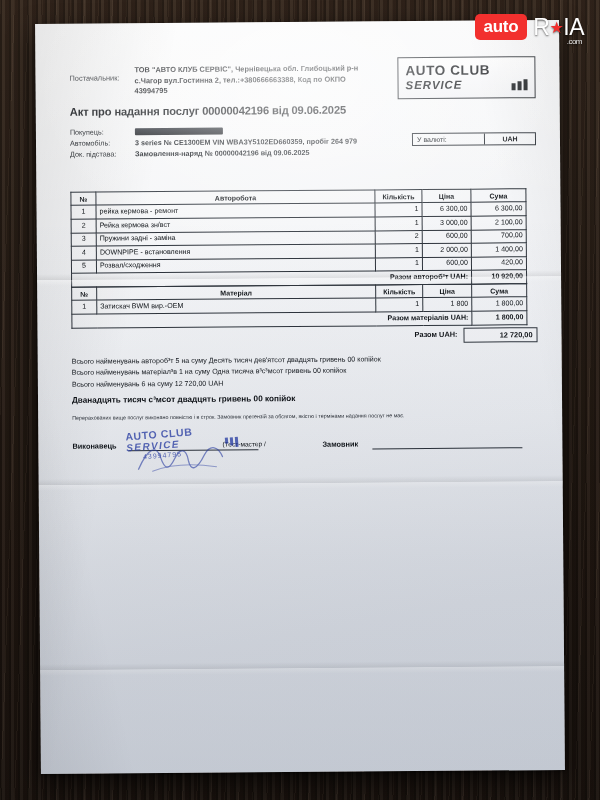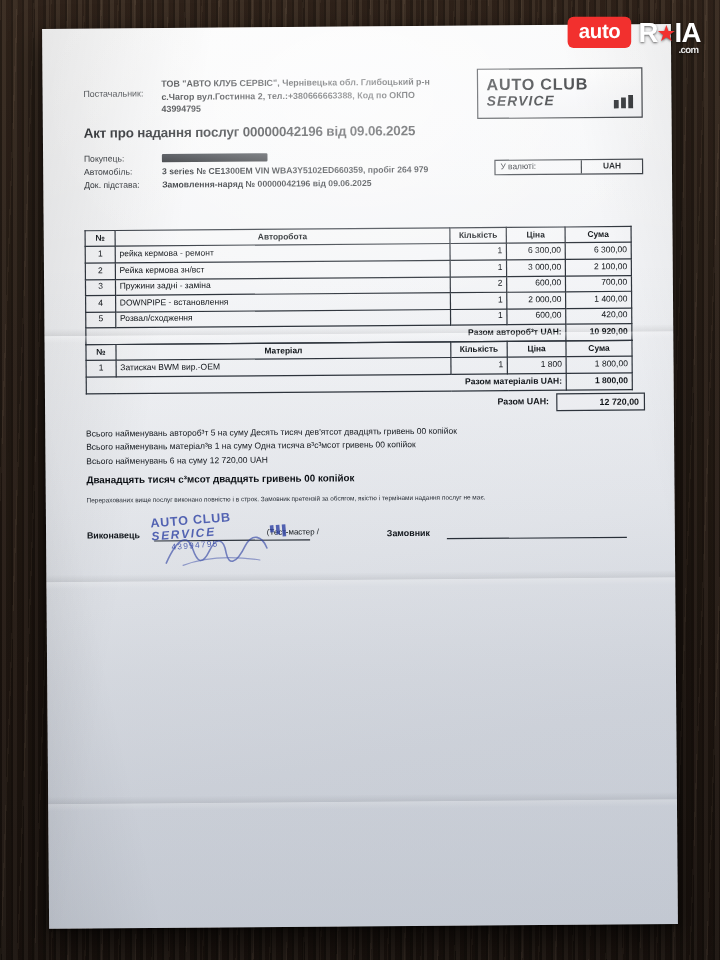--- a/index.html
+++ b/index.html
@@ -52,21 +52,21 @@
     font-size: 17px;
     font-weight: bold;
     padding: 4px 9px 5px 9px;
     border-radius: 5px;
     letter-spacing: -0.3px;
     line-height: 1;
   }
   .wm-ria {
     color: #ffffff;
     font-size: 23px;
-    font-weight: bold;
+    font-weight: normal;
     line-height: 1;
     letter-spacing: -0.5px;
     text-shadow: 0 1px 2px rgba(0,0,0,0.6);
   }
   .wm-ria .star {
     color: #f2302e;
     font-size: 16px;
     vertical-align: 2px;
   }
   .wm-dot {

